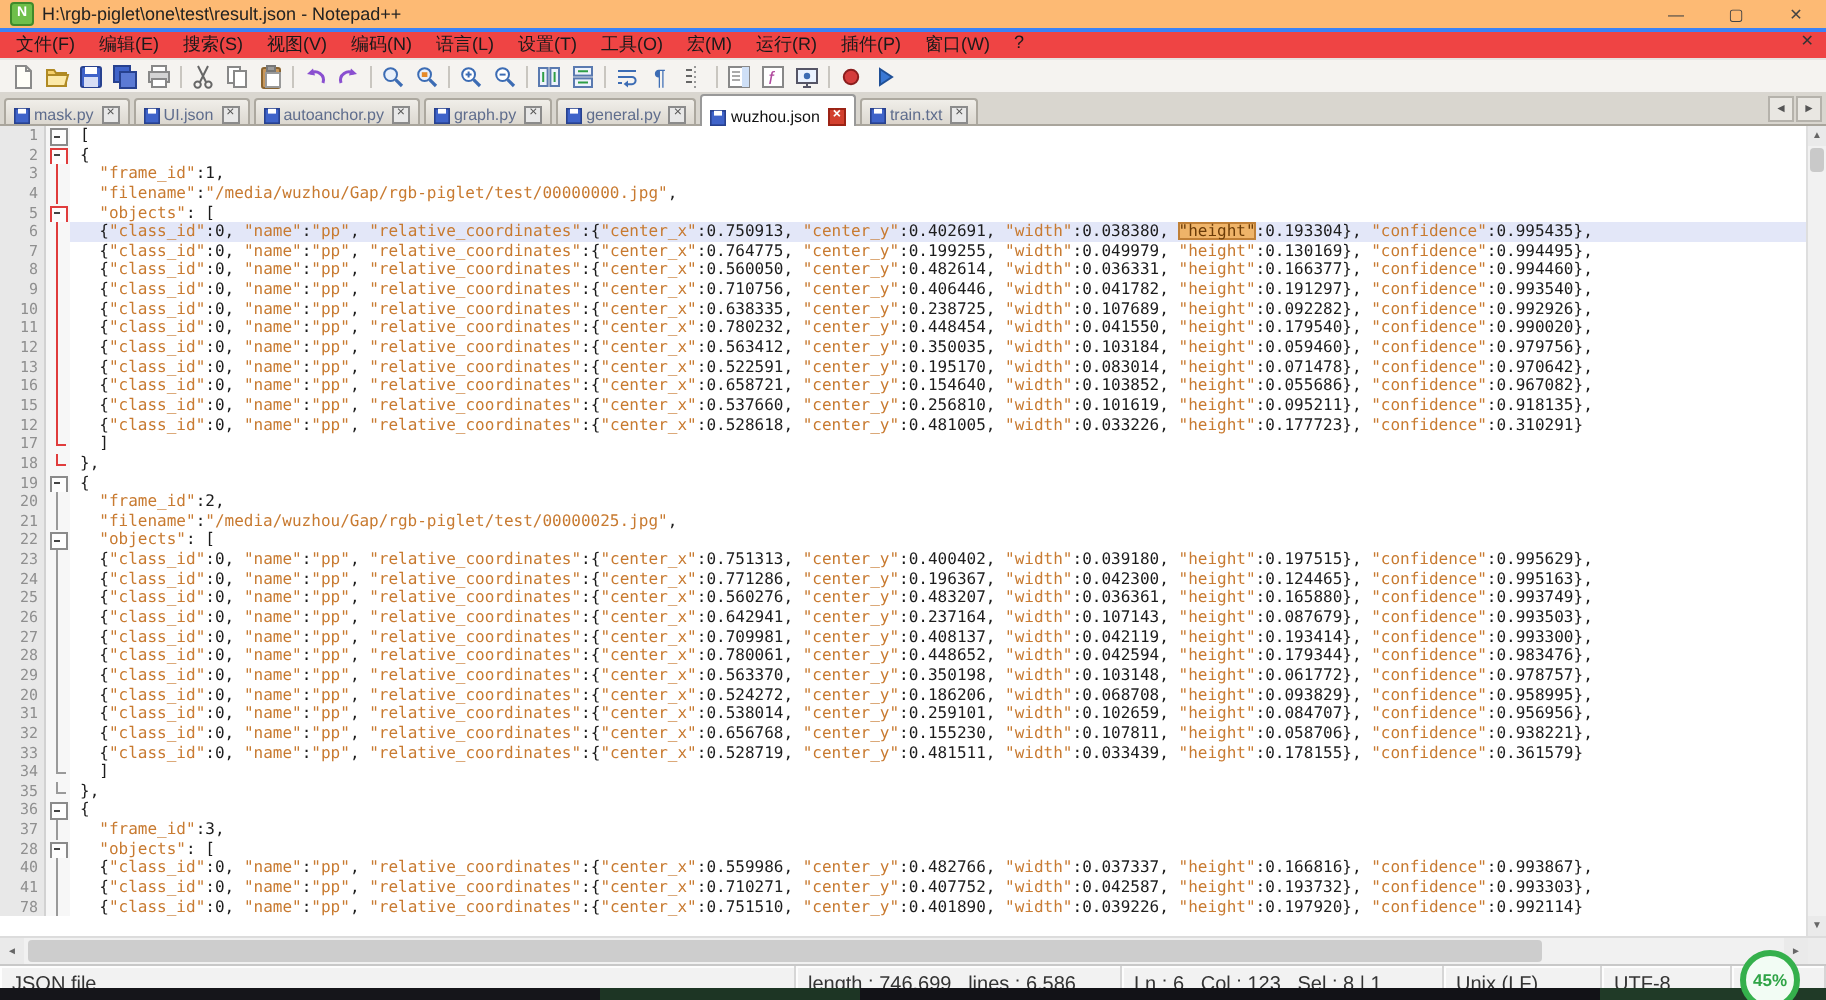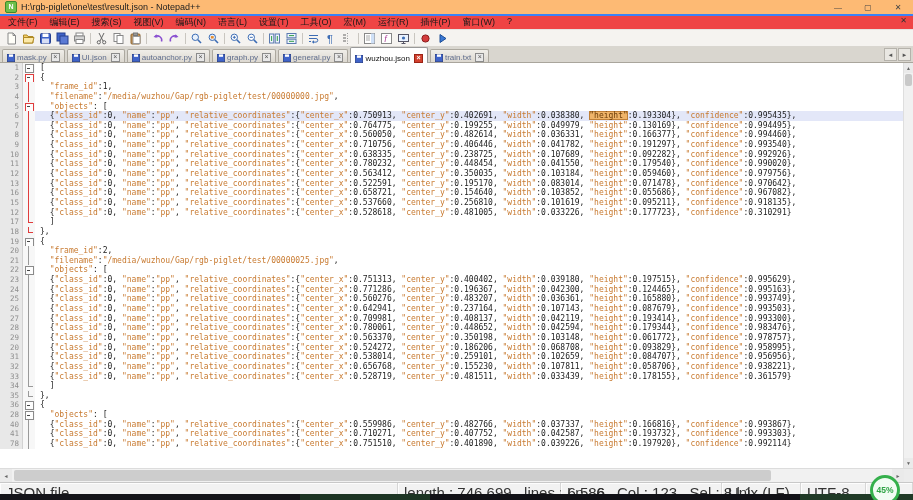--- a/index.html
+++ b/index.html
@@ -59,21 +59,21 @@
   .varrow{position:absolute;left:0;right:0;height:10px;display:flex;align-items:center;justify-content:center;background:#eaeaea}
   .varrow.up{top:0}.varrow.down{bottom:0}
   .vthumb{position:absolute;left:1px;right:1px;top:11px;height:12px;background:#c9c9c9;border-radius:2px}
   .hscrollrow{height:13px;display:flex;background:#f1f1f1;border-top:1px solid #dcdcdc;font-size:5px;color:#666}
   .harrow{width:12px;display:flex;align-items:center;justify-content:center;background:#eaeaea}
   .htrack{flex:1;position:relative}
   .hthumb{position:absolute;top:1px;bottom:1px;left:2px;width:86%;background:#cdcdcd;border-radius:2px}
   .corner{width:9px;background:#ececec}
   
   .statusbar{height:18px;display:flex;align-items:stretch;background:#f2f2f2;border-top:1px solid #c8c8c8;
-    font-size:15px;color:#333}
+    font-size:10px;color:#333}
   .sb{display:flex;align-items:center;white-space:pre;padding:0 6px;border-right:1px solid #d6d6d6;box-shadow:inset 1px 1px 0 #fdfdfd}
   .sb-left{flex:1;border-left:none}
   .sb-len{width:150px}.sb-pos{width:148px}.sb-eol{width:66px}.sb-enc{width:52px}.sb-ins{width:34px}
   
   .taskbar{position:absolute;left:0;right:0;bottom:0;height:6px;
     background:linear-gradient(90deg,#15151a 0 300px,#1d3524 300px 430px,#121217 430px 800px,#203a27 800px 100%)}
   .badge{position:absolute;right:13px;bottom:-5px;width:24px;height:24px;border-radius:50%;
     border:3px solid #35b04c;background:#f2fcf4;color:#2fa446;font-size:8.5px;font-weight:bold;
     display:flex;align-items:center;justify-content:center;z-index:10}
 </style>
@@ -581,20 +581,27 @@
         <span class="code"><span class="p">},</span></span>
       </div>
       <div class="line">
         <span class="lnum">36</span>
         <span class="fold">
           <i class="fbox"></i>
         </span>
         <span class="code"><span class="p">{</span></span>
       </div>
       <div class="line">
+        <span class="lnum">37</span>
+        <span class="fold">
+          <i class="fv"></i>
+        </span>
+        <span class="code">  <span class="k">"frame_id"</span><span class="p">:</span><span class="n">3</span><span class="p">,</span></span>
+      </div>
+      <div class="line">
         <span class="lnum">28</span>
         <span class="fold">
           <i class="fbox"></i>
         </span>
         <span class="code">  <span class="k">"objects"</span><span class="p">: [</span></span>
       </div>
       <div class="line">
         <span class="lnum">40</span>
         <span class="fold">
           <i class="fv"></i>

